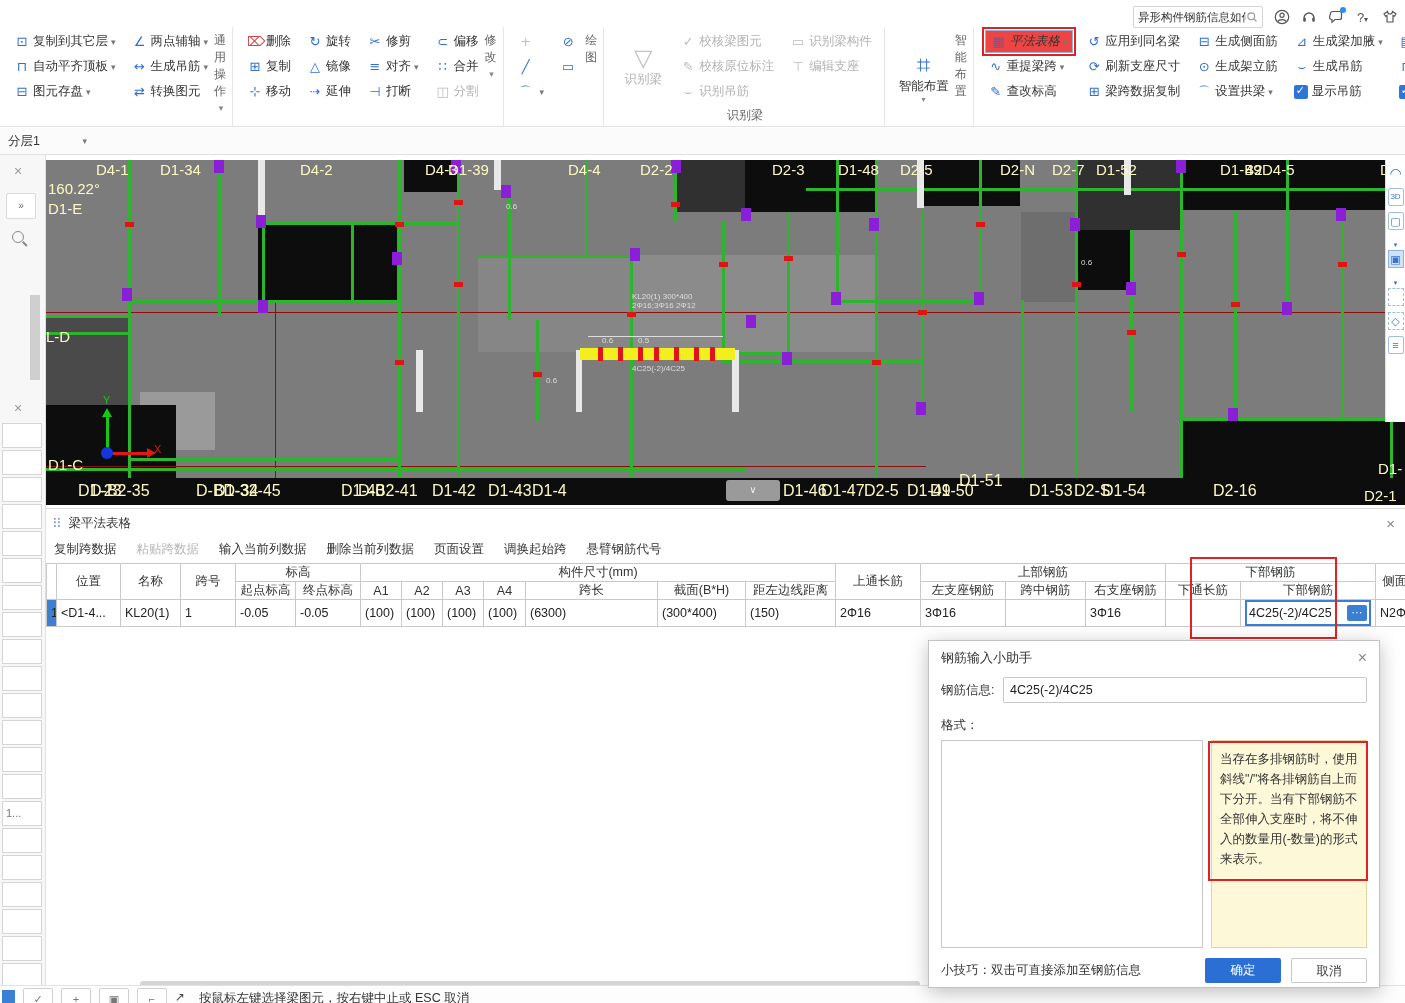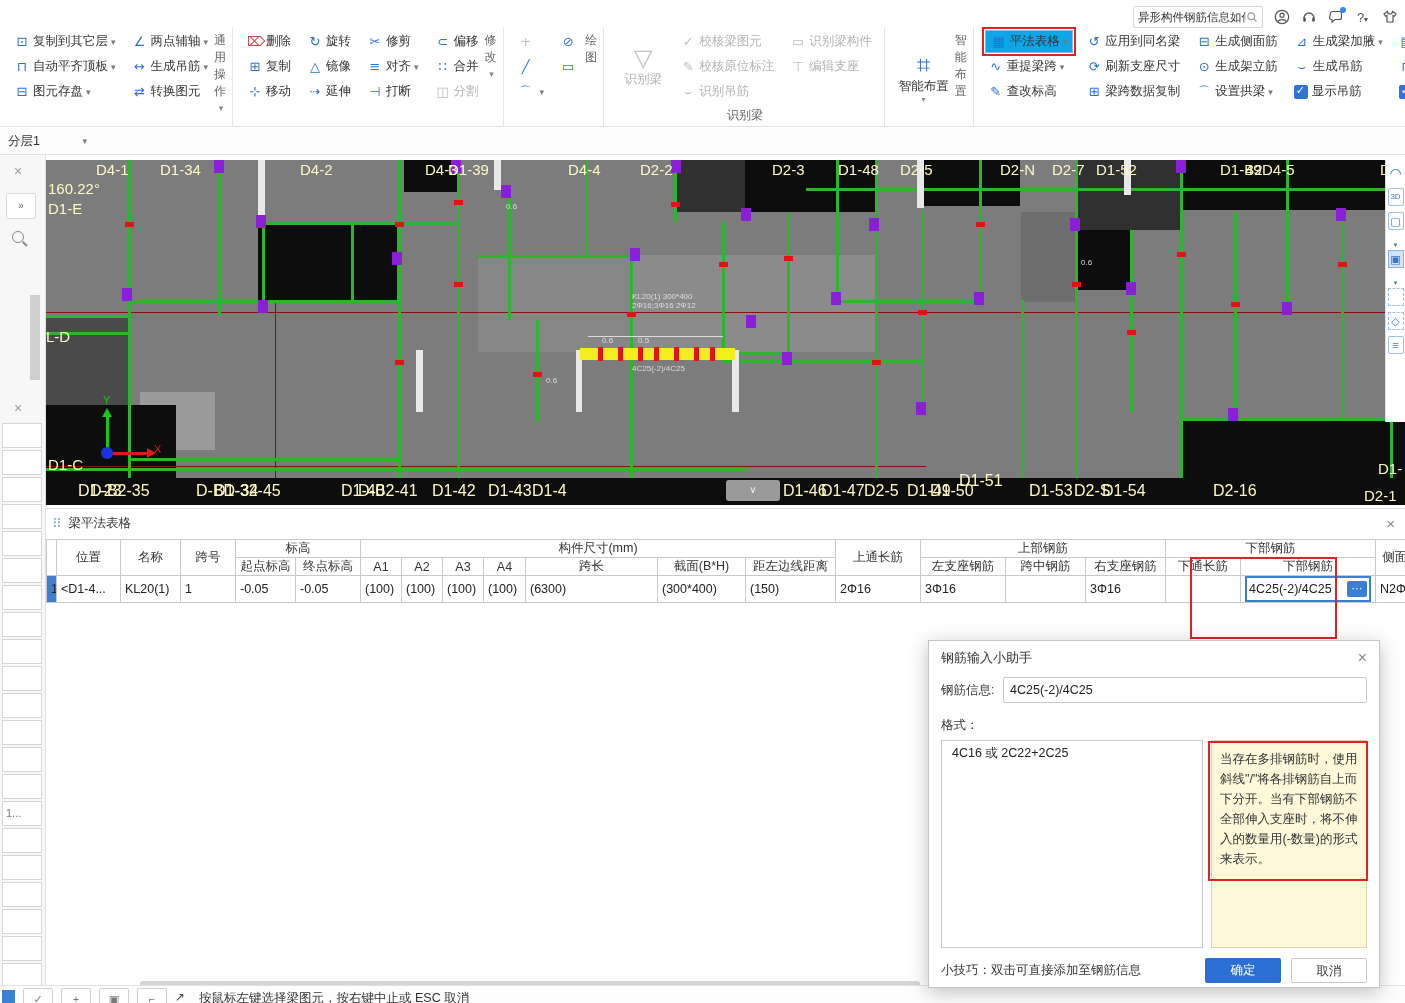--- a/index.html
+++ b/index.html
@@ -46,21 +46,21 @@
   .ic-elev::before{content:"✎"} .ic-spancopy::before{content:"⊞"}
   .ic-arch::before{content:"⌒"}
   .bigbtn { width:62px; display:flex; flex-direction:column; align-items:center; justify-content:center;
     font-size:12.5px; color:#333; }
   .bigbtn .bic { font-size:24px; line-height:26px; color:#2e6fd0; }
   .bigbtn.disabled { color:#b3b3b3; } .bigbtn.disabled .bic { color:#c2c2c2; }
   .chk { width:14px; height:14px; background:#2e74d9; border-radius:2px; margin-right:4px;
     position:relative; flex:none; }
   .chk::after { content:"✓"; position:absolute; left:2px; top:-1px; color:#fff; font-size:11px; }
   .hl-wrap { display:inline-flex; border:2px solid #e02222; padding:1px; }
-  .hl-btn { background:#0ea5e9; border:1px solid #8fb6e0 !important; }
+  .hl-btn { background:#ef4444; border:1px solid #8fb6e0 !important;font-style:italic; }
   .searchwrap { position:absolute; top:6px; left:1133px; display:flex; align-items:center; gap:10px; }
   .searchbox { width:130px; height:22px; border:1px solid #d5d5d5; border-radius:2px;
     display:flex; align-items:center; padding:0 4px; }
   .searchbox input { border:none; outline:none; flex:1; font-size:11.5px; color:#333; width:100px;
     font-family:inherit; background:transparent; }
   .mini-icon { width:17px; height:17px; color:#555; font-size:14px; text-align:center; line-height:17px; position:relative; }
   .badge { position:absolute; top:-2px; right:-2px; width:6px; height:6px; background:#2e8cf0; border-radius:50%; }
 
   
   .layerbar { position:absolute; top:128px; left:0; right:0; height:27px; background:#fbfbfb;
@@ -661,20 +661,29 @@
       <div class="rtool boxed">≡</div>
     </div>
   </div>
 
   <div class="bpanel">
     <div class="bp-title">
       <span class="dragdots">⠿</span>
       <span>梁平法表格</span>
       <span class="bp-close">×</span>
     </div>
+    <div class="bp-toolbar">
+      <span>复制跨数据</span>
+      <span class="disabled">粘贴跨数据</span>
+      <span>输入当前列数据</span>
+      <span>删除当前列数据</span>
+      <span>页面设置</span>
+      <span>调换起始跨</span>
+      <span>悬臂钢筋代号</span>
+    </div>
     <table class="grid">
       <colgroup>
         <col style="width:10px">
           <col style="width:64px">
           <col style="width:60px">
           <col style="width:55px">
         <col style="width:60px">
           <col style="width:65px">
           <col style="width:41px">
           <col style="width:41px">
@@ -769,21 +778,20 @@
       <span>钢筋输入小助手</span>
       <span class="dlg-close">×</span>
     </div>
     <div class="dlg-row">
       <span class="dlg-label">钢筋信息:</span>
       <input class="dlg-input" value="4C25(-2)/4C25" style="">
     </div>
     <div class="dlg-format">格式：</div>
     <div class="dlg-body">
       <div class="dlg-list" id="dlg-list">
-          <div class="dlg-opt">4C16 或 2C22+2C25</div>
         </div>
       <div class="dlg-help">
         <span>当存在多排钢筋时，使用斜线"/"将各排钢筋自上而下分开。当有下部钢筋不全部伸入支座时，将不伸入的数量用(-数量)的形式来表示。</span>
         <div class="red-frame"></div>
       </div>
     </div>
     <div class="dlg-footer">
       <span class="dlg-tip">小技巧：双击可直接添加至钢筋信息</span>
       <div class="btn btn-ok">确定</div>
       <div class="btn btn-cancel">取消</div>

